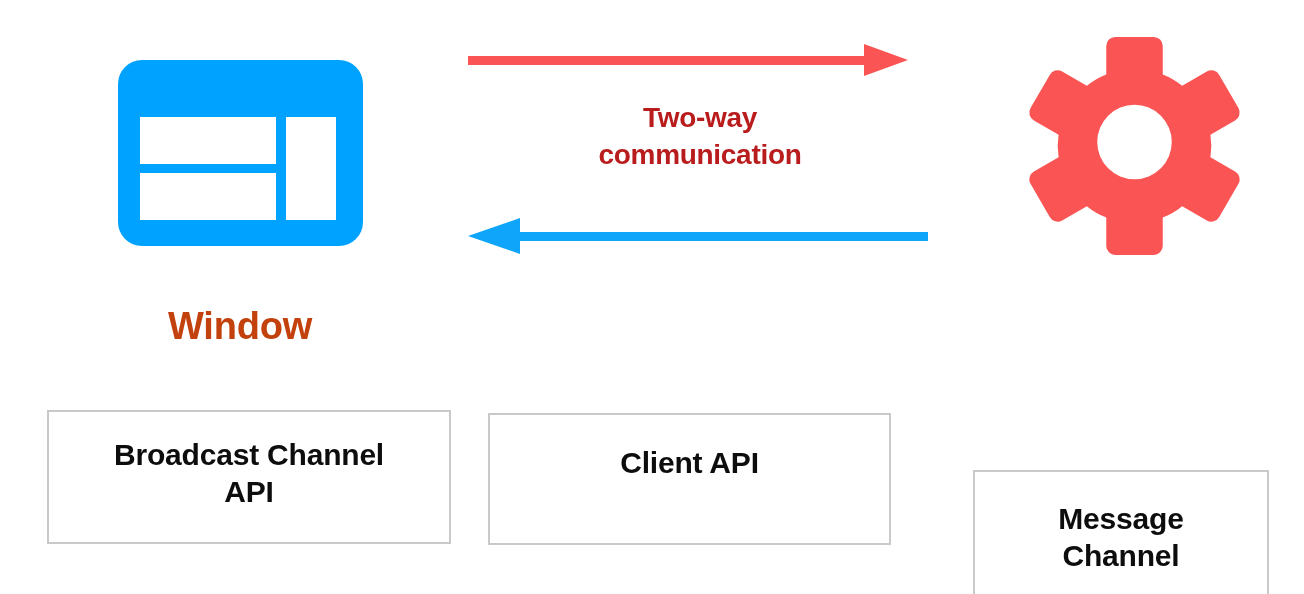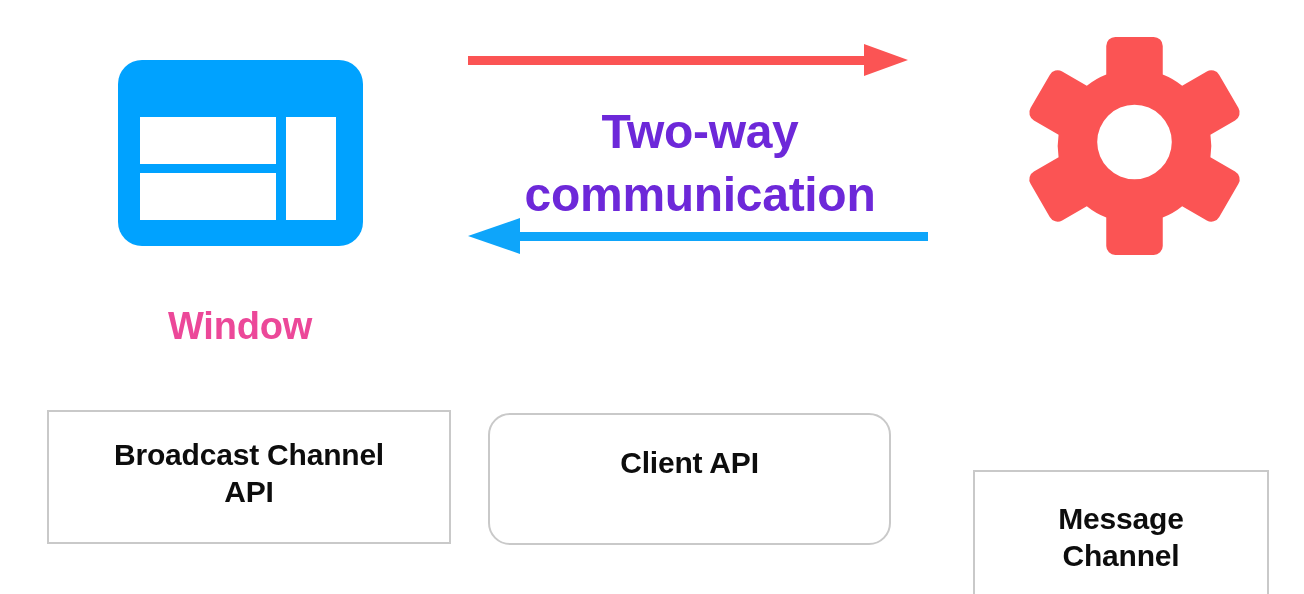--- a/index.html
+++ b/index.html
@@ -58,34 +58,34 @@
   #arrow-bottom { left: 468px; top: 218px; width: 460px; height: 36px; }
   .arrow-row svg { display: block; width: 100%; height: 100%; }
 
   
   #center-label {
     position: absolute;
     left: 470px;
     top: 100px;
     width: 460px;
     text-align: center;
-    font-size: 48px;
+    font-size: 28px;
     font-weight: bold;
-    color: #6d28d9;
+    color: #b91c1c;
     line-height: 1.32;
     letter-spacing: -0.3px;
   }
 
   
   .node-caption {
     position: absolute;
     text-align: center;
     font-size: 38px;
     font-weight: bold;
-    color: #ec4899;
+    color: #c2410c;
     letter-spacing: -0.2px;
   }
   #caption-window { left: 110px; top: 305px; width: 260px; }
   #caption-worker { left: 1010px; top: 300px; width: 250px; }
 
   
   .api-box {
     position: absolute;
     border: 2px solid #c9c9c9;
     background: #ffffff;
@@ -98,21 +98,21 @@
     text-align: center;
     font-size: 30px;
     font-weight: bold;
     color: #0d0d0d;
     line-height: 1.22;
     white-space: pre-line;
     letter-spacing: -0.2px;
     padding-bottom: 6px;
   }
   #api-box-broadcast { left: 27px;  top: 410px; width: 404px; height: 134px; margin-left: 20px; }
-  #api-box-client    { left: 488px; top: 413px; width: 403px; height: 132px; border-radius: 22px; }
+  #api-box-client    { left: 488px; top: 413px; width: 403px; height: 132px; }
   #api-box-message   { left: 973px; top: 422px; width: 296px; height: 142px; margin-top: 48px; }
   #api-box-client .api-label { padding-bottom: 32px; }
 </style>
 </head>
 <body>
 
 <div id="canvas">
 
   <div id="window-icon">
     <div class="frame"></div>

